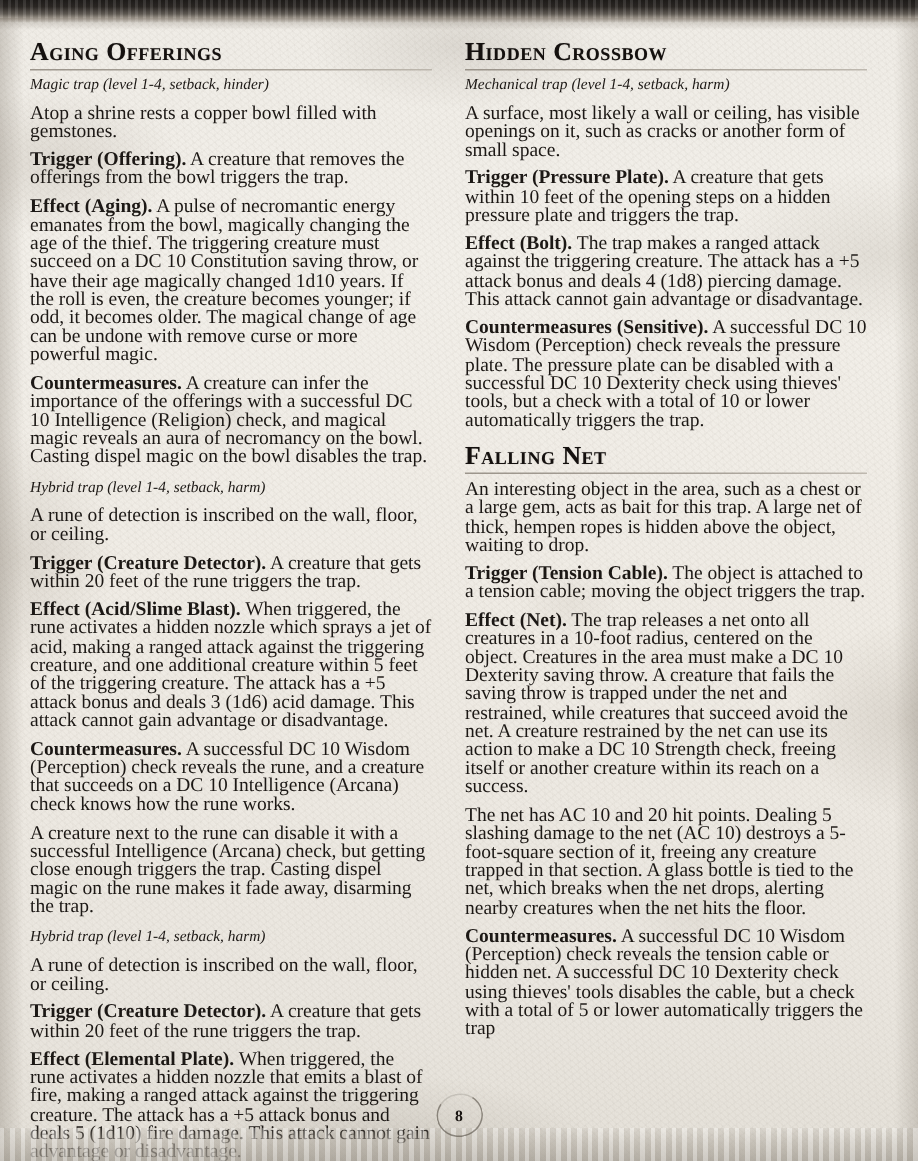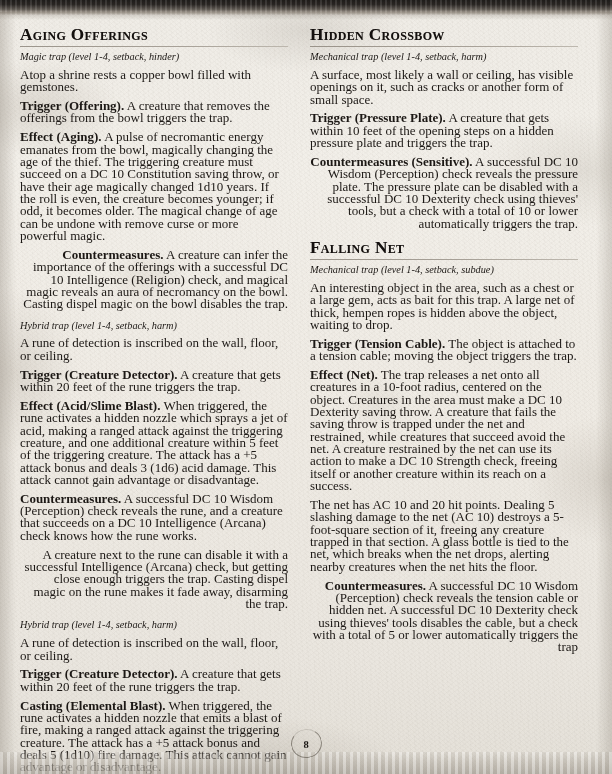--- a/index.html
+++ b/index.html
@@ -114,21 +114,21 @@
   .section + .section { margin-top: 9px; }
   .section:first-child { margin-top: 0; }
 
   p {
     margin: 0 0 6.5px 0;
     font-size: 13px;
     line-height: 12.35px;
     text-align: left;
     color: #1c1815;
   }
-  p:last-child { margin-bottom: 0; text-align: right; }
+  p:last-child { margin-bottom: 0; }
 
   p.subtitle {
     font-style: italic;
     font-size: 10.3px;
     margin-bottom: 5.5px;
   }
   i, .i { }
   .bi { font-weight: bold; }
 
   
@@ -187,38 +187,38 @@
           <p><span class="bi">Trigger (Creature Detector).</span><span> A creature that gets within 20 feet of the rune triggers the trap.</span></p>
           <p><span class="bi">Effect (Acid/Slime Blast).</span><span> When triggered, the rune activates a hidden nozzle which sprays a jet of acid, making a ranged attack against the triggering creature, and one additional creature within 5 feet of the triggering creature. The attack has a +5 attack bonus and deals 3 (1d6) acid damage. This attack cannot gain advantage or disadvantage.</span></p>
           <p><span class="bi">Countermeasures.</span><span> A successful DC 10 Wisdom (Perception) check reveals the rune, and a creature that succeeds on a DC 10 Intelligence (Arcana) check knows how the rune works.</span></p>
           <p><span>A creature next to the rune can disable it with a successful Intelligence (Arcana) check, but getting close enough triggers the trap. Casting </span><span class="i">dispel magic</span><span> on the rune makes it fade away, disarming the trap.</span></p>
         </div>
         <div class="section">
           <div class="rule"></div>
           <p class="subtitle">Hybrid trap (level 1-4, setback, harm)</p>
           <p><span>A </span><span class="i">rune of detection</span><span> is inscribed on the wall, floor, or ceiling.</span></p>
           <p><span class="bi">Trigger (Creature Detector).</span><span> A creature that gets within 20 feet of the rune triggers the trap.</span></p>
-          <p><span class="bi">Casting (Elemental Blast).</span><span> When triggered, the rune activates a hidden nozzle that emits a blast of fire, making a ranged attack against the triggering creature. The attack has a +5 attack bonus and deals 5 (1d10) fire damage. This attack cannot gain advantage or disadvantage.</span></p>
+          <p><span class="bi">Effect (Elemental Plate).</span><span> When triggered, the rune activates a hidden nozzle that emits a blast of fire, making a ranged attack against the triggering creature. The attack has a +5 attack bonus and deals 5 (1d10) fire damage. This attack cannot gain advantage or disadvantage.</span></p>
           <p><span class="bi">Countermeasures.</span><span> A successful DC 10 Wisdom (Perception) check reveals the rune, and a creature that succeeds on a DC 10 Intelligence (Arcana) check knows how the rune works.</span></p>
           <p><span>A creature next to the rune can disable it with a successful Intelligence (Arcana) check, but getting close enough triggers the trap. Casting </span></p>
         </div>
       </div>
     <div class="col" id="col-1">
         <div class="section">
           <h2 class="trap-title">Hidden Crossbow</h2>
           <div class="rule"></div>
           <p class="subtitle">Mechanical trap (level 1-4, setback, harm)</p>
           <p><span>A surface, most likely a wall or ceiling, has visible openings on it, such as cracks or another form of small space.</span></p>
           <p><span class="bi">Trigger (Pressure Plate).</span><span> A creature that gets within 10 feet of the opening steps on a hidden pressure plate and triggers the trap.</span></p>
+          <p><span class="bi">Effect (Bolt).</span><span> The trap makes a ranged attack against the triggering creature. The attack has a +5 attack bonus and deals 4 (1d8) piercing damage. This attack cannot gain advantage or disadvantage.</span></p>
           <p><span class="bi">Countermeasures (Sensitive).</span><span> A successful DC 10 Wisdom (Perception) check reveals the pressure plate. The pressure plate can be disabled with a successful DC 10 Dexterity check using thieves' tools, but a check with a total of 10 or lower automatically triggers the trap.</span></p>
         </div>
         <div class="section">
           <h2 class="trap-title">Falling Net</h2>
           <div class="rule"></div>
-          <p class="subtitle">Mechanical trap (level 1-4, setback, subdue)</p>
           <p><span>An interesting object in the area, such as a chest or a large gem, acts as bait for this trap. A large net of thick, hempen ropes is hidden above the object, waiting to drop.</span></p>
           <p><span class="bi">Trigger (Tension Cable).</span><span> The object is attached to a tension cable; moving the object triggers the trap.</span></p>
           <p><span class="bi">Effect (Net).</span><span> The trap releases a net onto all creatures in a 10-foot radius, centered on the object. Creatures in the area must make a DC 10 Dexterity saving throw. A creature that fails the saving throw is trapped under the net and restrained, while creatures that succeed avoid the net. A creature restrained by the net can use its action to make a DC 10 Strength check, freeing itself or another creature within its reach on a success.</span></p>
           <p><span>The net has AC 10 and 20 hit points. Dealing 5 slashing damage to the net (AC 10) destroys a 5-foot-square section of it, freeing any creature trapped in that section. A glass bottle is tied to the net, which breaks when the net drops, alerting nearby creatures when the net hits the floor.</span></p>
           <p><span class="bi">Countermeasures.</span><span> A successful DC 10 Wisdom (Perception) check reveals the tension cable or hidden net. A successful DC 10 Dexterity check using thieves' tools disables the cable, but a check with a total of 5 or lower automatically triggers the trap</span></p>
         </div>
       </div>
   </div>
 
   <div class="edge-bottom"></div>

